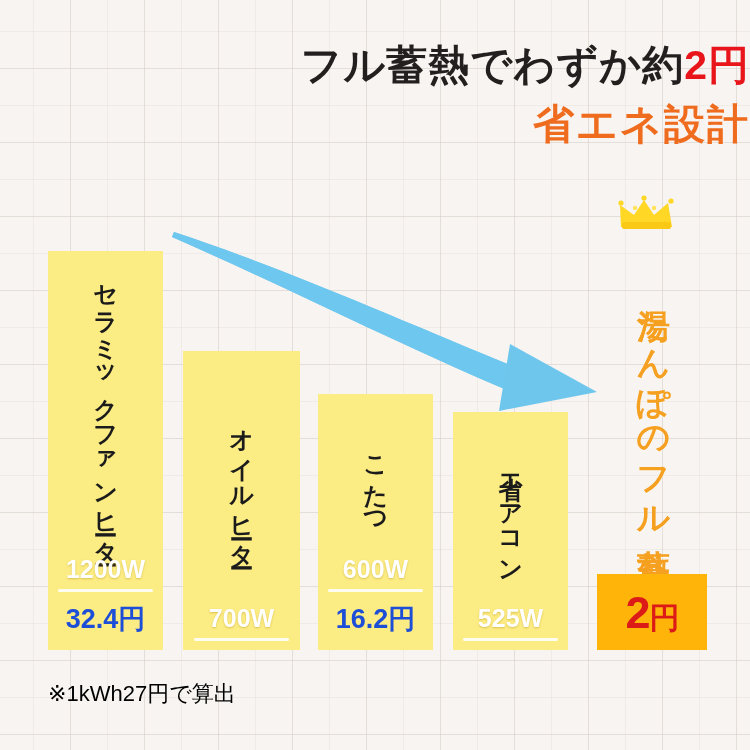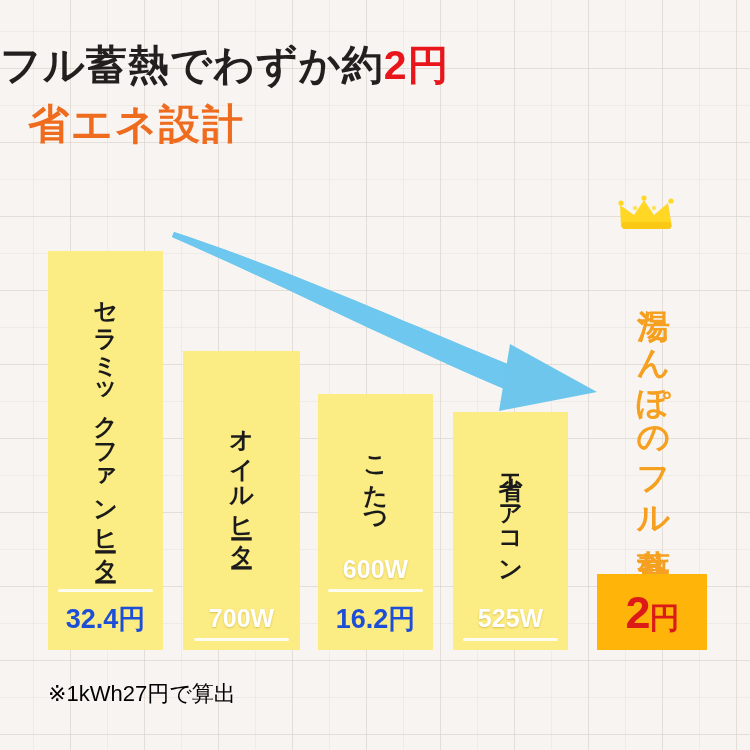--- a/index.html
+++ b/index.html
@@ -16,21 +16,21 @@
       linear-gradient(to bottom, rgba(214,206,198,.45) 1px, transparent 1px),
       linear-gradient(to right, rgba(222,215,208,.30) 1px, transparent 1px),
       linear-gradient(to bottom, rgba(222,215,208,.30) 1px, transparent 1px);
     background-size:74px 74px,74px 74px,37px 37px,37px 37px;
     background-position:-4px -6px,-4px -6px,-4px -6px,-4px -6px;
     pointer-events:none;
   }
 
   
   #headline{
-    position:absolute;left:0;top:40px;width:750px;text-align:left;
+    position:absolute;left:0;top:40px;width:750px;text-align:right;
     z-index:6;
   }
   .hl-line1{
     font-size:41px;font-weight:bold;color:#231f1e;letter-spacing:1px;
     line-height:1.22;white-space:nowrap;
   }
   .hl-line1 .accent{color:#e8161b;}
   .hl-line2{
     font-size:41px;font-weight:bold;color:#ef6c1f;letter-spacing:2px;
     line-height:1.30;margin-top:8px;white-space:nowrap;padding-left:28px;
@@ -98,20 +98,21 @@
 
 <div id="headline">
   <div class="hl-line1"><span>フル蓄熱でわずか約</span><span class="accent">2円</span></div>
   <div class="hl-line2">省エネ設計</div>
 </div>
 
 <div id="chart">
 
   <div class="bar" style="left:48px;top:251px;width:115px;height:399px;">
     <div class="bar-name">セラミックファンヒーター</div>
+    <div class="bar-watt">1200W</div>
     <div class="bar-rule"></div>
     <div class="bar-price">32.4円</div>
   </div>
 
   <div class="bar" style="left:183px;top:351px;width:117px;height:299px;">
     <div class="bar-name">オイルヒーター</div>
     <div class="bar-watt">700W</div>
     <div class="bar-rule"></div>
   </div>
 

